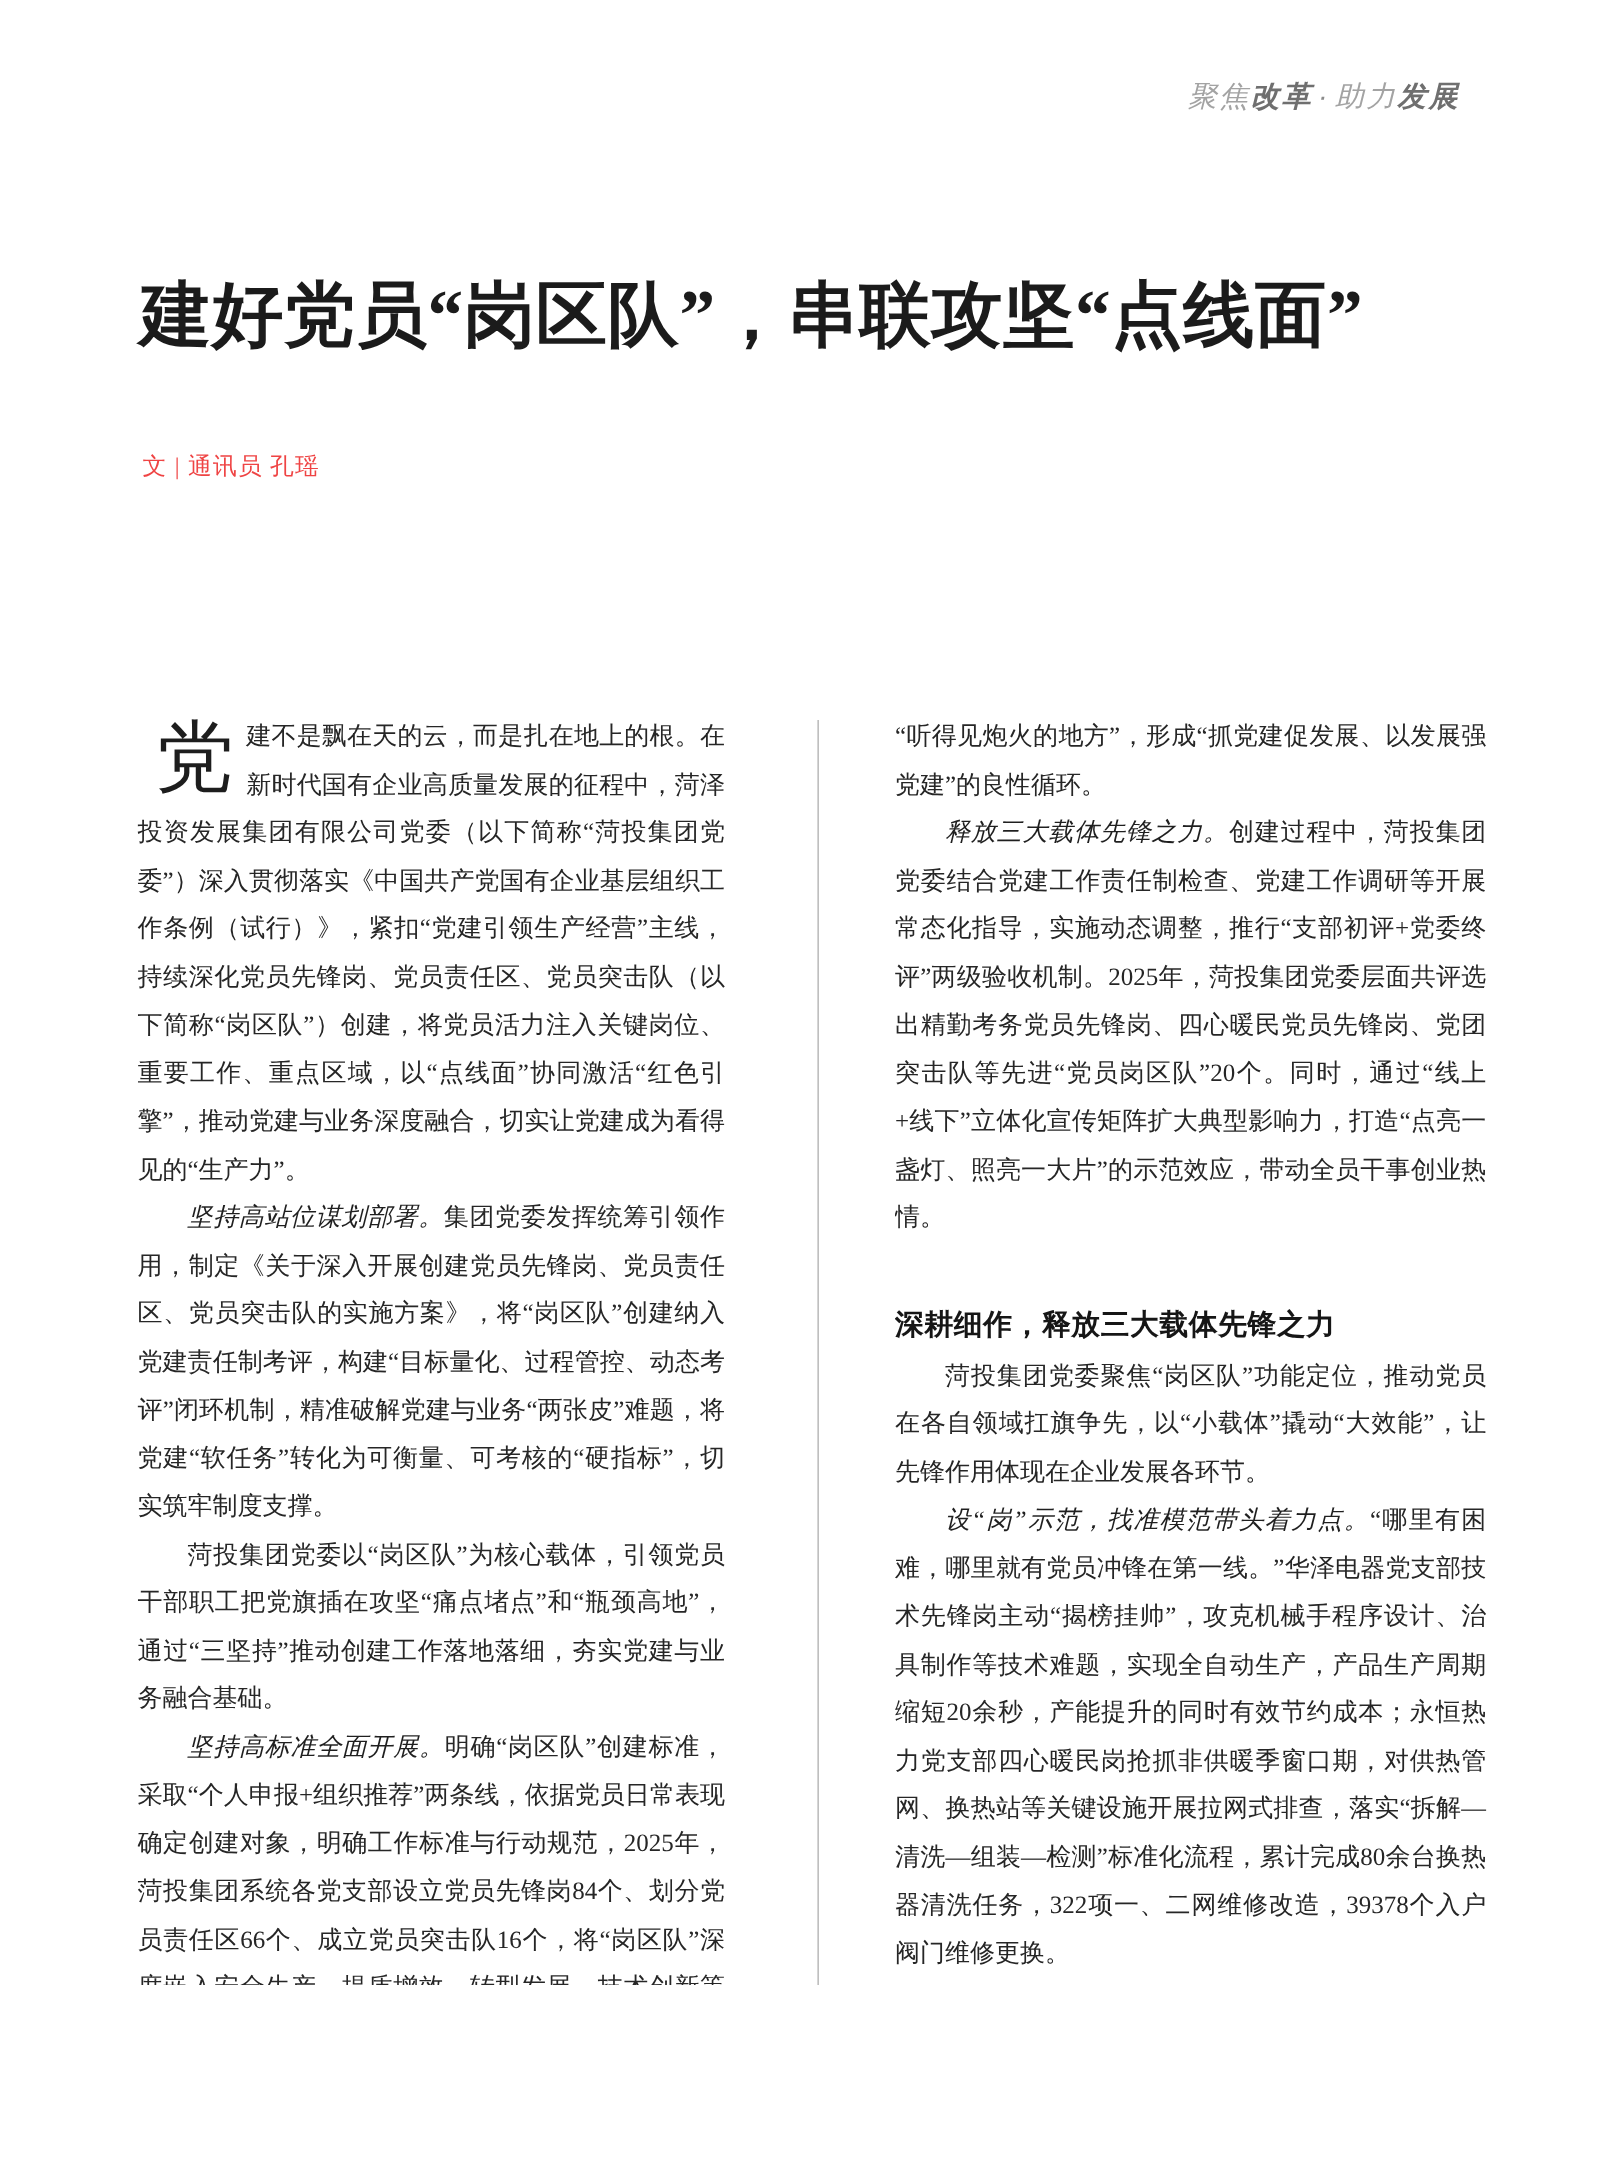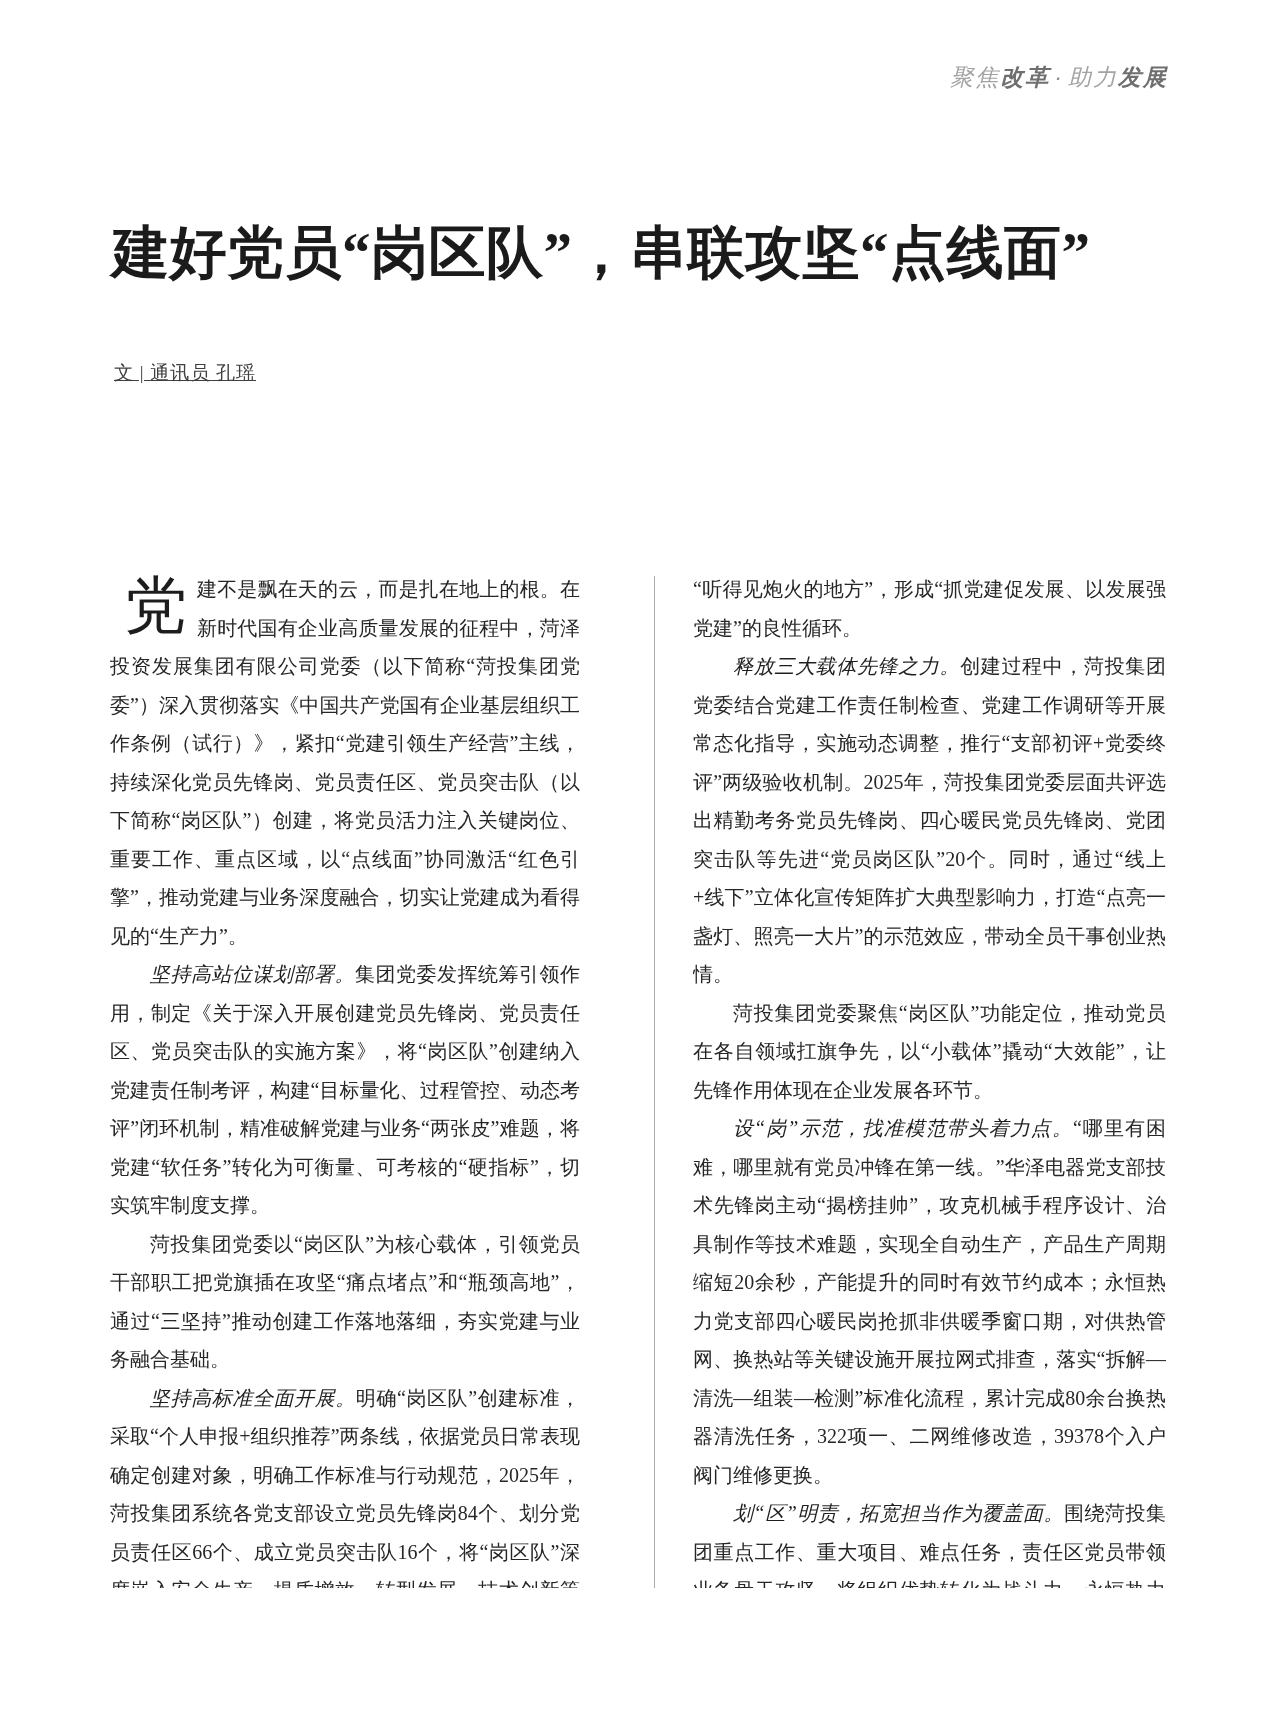--- a/index.html
+++ b/index.html
@@ -29,31 +29,31 @@
     font-weight:700;color:#1b1b1b;
     letter-spacing:0.5px;white-space:nowrap;
   }
   .subtitle{
     position:absolute;left:113px;top:296px;
     font-size:26px;color:#4c4c4c;letter-spacing:1px;
     white-space:nowrap;
   }
   .byline{
     position:absolute;left:114px;top:360px;
-    font-size:19px;color:#404040;letter-spacing:1px;text-decoration:underline;
+    font-size:19px;color:#ef4444;letter-spacing:1px;
   }
   
   .col{
     position:absolute;top:570px;
     width:470px;height:1054px;overflow:hidden;
     font-size:20px;line-height:38.5px;
     text-align:justify;
   }
   .col-left{left:110px;}
-  .col-right{left:693px;width:473px;}
+  .col-right{left:716px;width:473px;}
   .col p{margin:0;}
   .ind{text-indent:2em;}
   .lead{font-style:italic;color:#1f1f1f;}
   .dropcap{
     float:left;
     font-size:63px;line-height:56px;
     padding:8px 10px 0 14px;
     color:#1d1d1d;
   }
   .sec-heading{
@@ -97,20 +97,21 @@
     <p class="ind"><span class="lead">坚持高站位谋划部署。</span><span>集团党委发挥统筹引领作用，制定《关于深入开展创建党员先锋岗、党员责任区、党员突击队的实施方案》，将“岗区队”创建纳入党建责任制考评，构建“目标量化、过程管控、动态考评”闭环机制，精准破解党建与业务“两张皮”难题，将党建“软任务”转化为可衡量、可考核的“硬指标”，切实筑牢制度支撑。</span></p>
     <p class="ind">菏投集团党委以“岗区队”为核心载体，引领党员干部职工把党旗插在攻坚“痛点堵点”和“瓶颈高地”，通过“三坚持”推动创建工作落地落细，夯实党建与业务融合基础。</p>
     <p class="ind"><span class="lead">坚持高标准全面开展。</span><span>明确“岗区队”创建标准，采取“个人申报+组织推荐”两条线，依据党员日常表现确定创建对象，明确工作标准与行动规范，2025年，菏投集团系统各党支部设立党员先锋岗84个、划分党员责任区66个、成立党员突击队16个，将“岗区队”深度嵌入安全生产、提质增效、转型发展、技术创新等场景，让党员作用发挥在</span></p>
   </div>
 
   <div class="divider"></div>
 
   <div class="col col-right">
     <p>“听得见炮火的地方”，形成“抓党建促发展、以发展强党建”的良性循环。</p>
     <p class="ind"><span class="lead">释放三大载体先锋之力。</span><span>创建过程中，菏投集团党委结合党建工作责任制检查、党建工作调研等开展常态化指导，实施动态调整，推行“支部初评+党委终评”两级验收机制。2025年，菏投集团党委层面共评选出精勤考务党员先锋岗、四心暖民党员先锋岗、党团突击队等先进“党员岗区队”20个。同时，通过“线上+线下”立体化宣传矩阵扩大典型影响力，打造“点亮一盏灯、照亮一大片”的示范效应，带动全员干事创业热情。</span></p>
+    <h2 class="sec-heading">深耕细作，释放三大载体先锋之力</h2>
     <p class="ind">菏投集团党委聚焦“岗区队”功能定位，推动党员在各自领域扛旗争先，以“小载体”撬动“大效能”，让先锋作用体现在企业发展各环节。</p>
     <p class="ind"><span class="lead">设“岗”示范，找准模范带头着力点。</span><span>“哪里有困难，哪里就有党员冲锋在第一线。”华泽电器党支部技术先锋岗主动“揭榜挂帅”，攻克机械手程序设计、治具制作等技术难题，实现全自动生产，产品生产周期缩短20余秒，产能提升的同时有效节约成本；永恒热力党支部四心暖民岗抢抓非供暖季窗口期，对供热管网、换热站等关键设施开展拉网式排查，落实“拆解—清洗—组装—检测”标准化流程，累计完成80余台换热器清洗任务，322项一、二网维修改造，39378个入户阀门维修更换。</span></p>
     <p class="ind"><span class="lead">划“区”明责，拓宽担当作为覆盖面。</span><span>围绕菏投集团重点工作、重大项目、难点任务，责任区党员带领业务骨干攻坚，将组织优势转化为战斗力。永恒热力党支部客户服</span></p>
   </div>
 
   <div class="footer-rule"></div>
   <div class="footer">
     <span class="issue">2025年10月 · 山东国资</span>
     <span class="fsep">|</span>
     <span class="pagenum">63</span>

